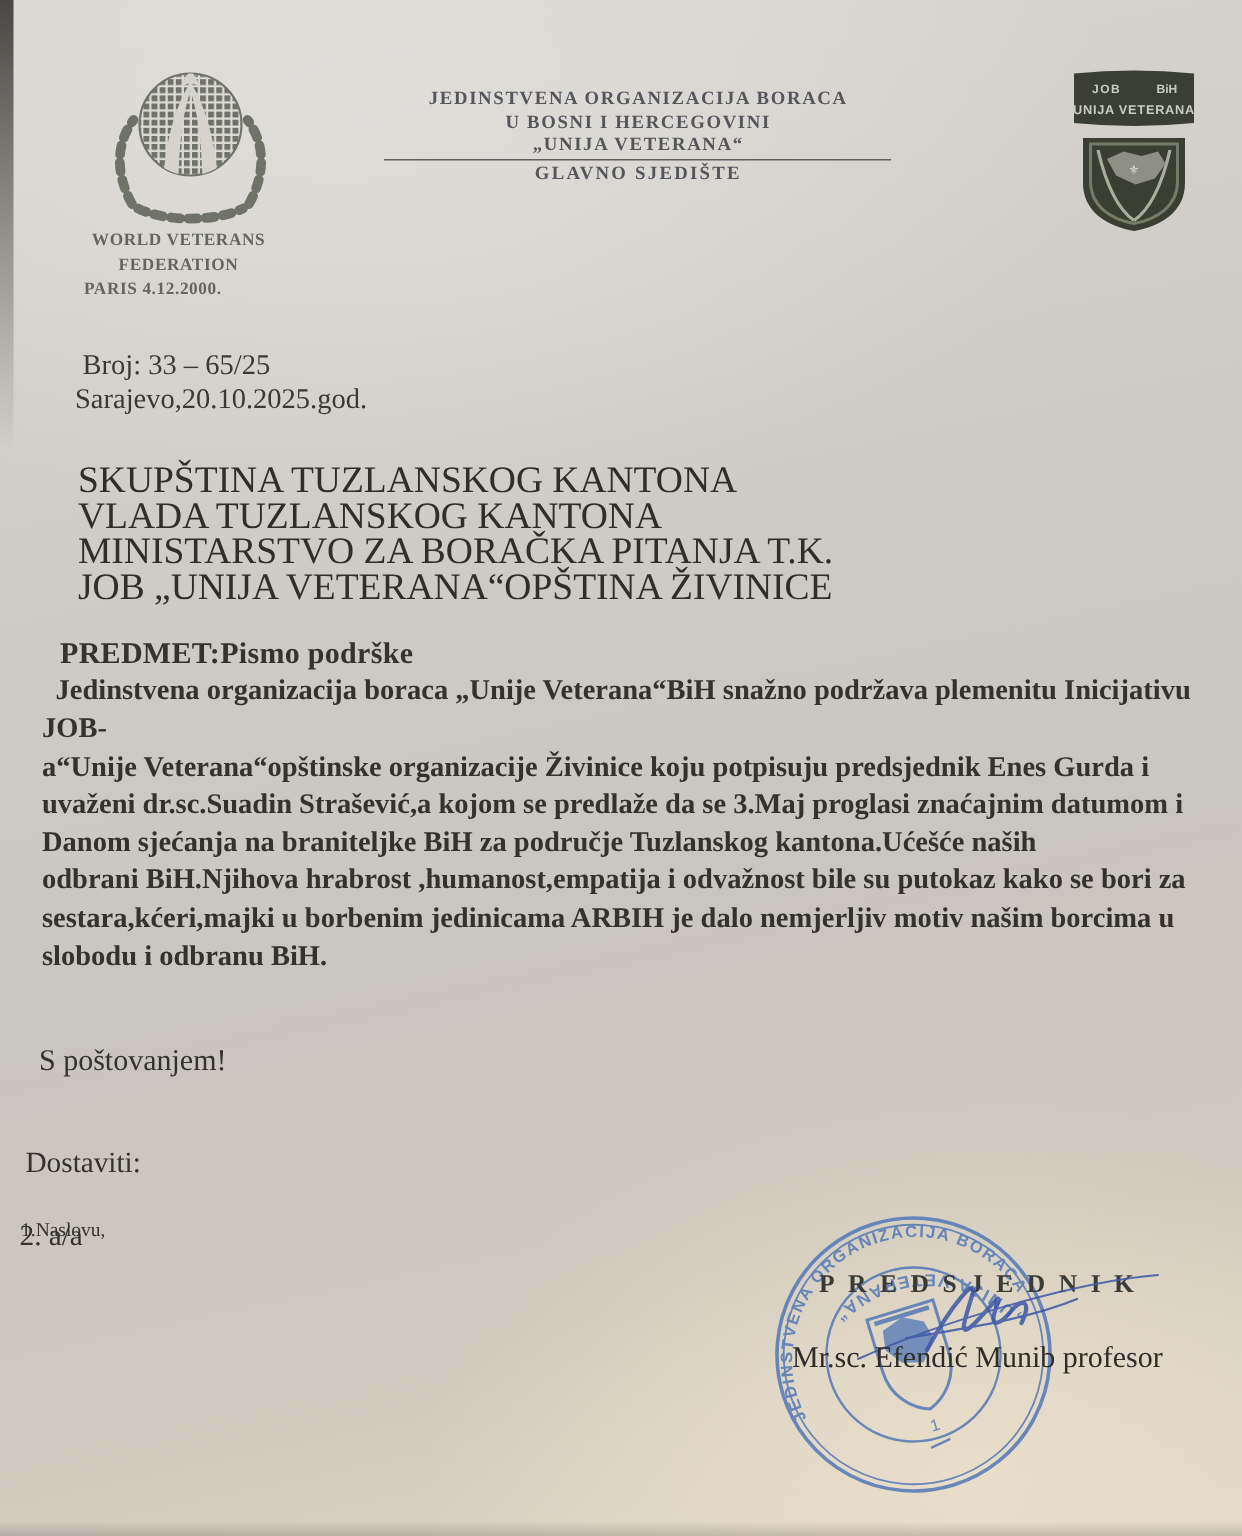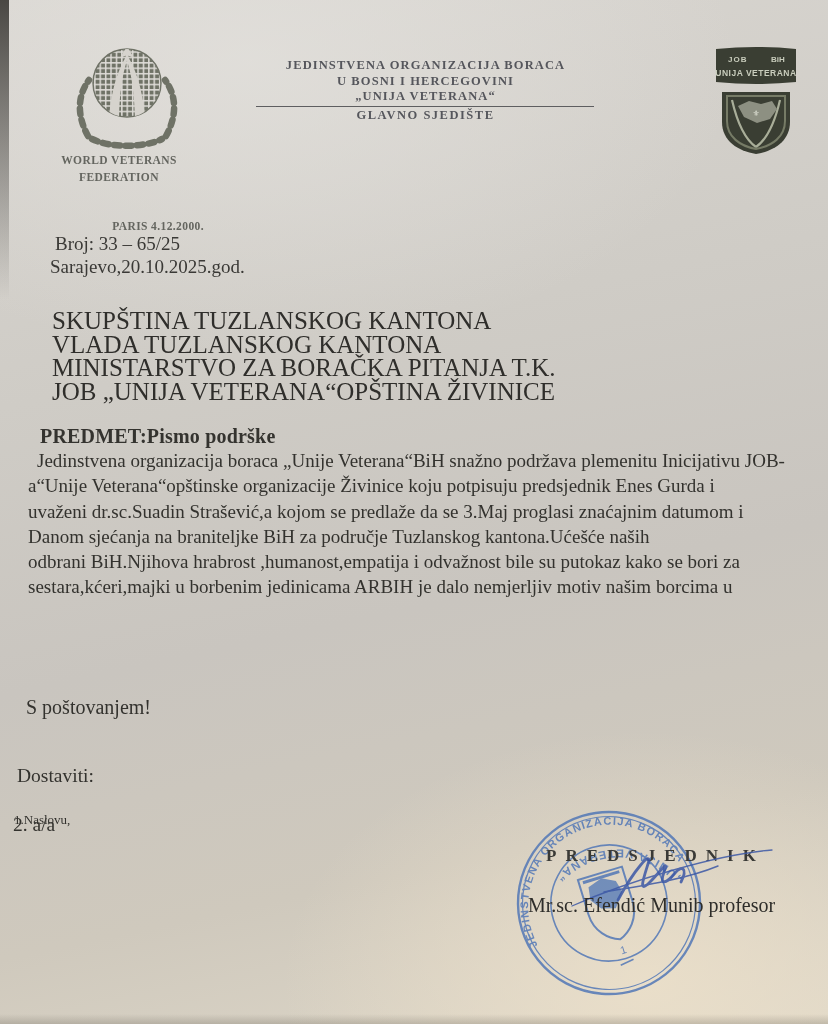--- a/index.html
+++ b/index.html
@@ -36,30 +36,30 @@
   }
   .org-seat{
     left:228px;top:108px;width:395px;text-align:center;
     font-size:12.5px;font-weight:600;letter-spacing:1.5px;color:#55565c;
   }
   .wvf-text{
     left:34px;top:152px;width:170px;text-align:center;
     font-size:11.5px;font-weight:600;letter-spacing:.4px;
     color:#64655f;line-height:16.5px;
   }
-  .wvf-text .l3{text-align:right;padding-left:22px;margin-top:33px;}
+  .wvf-text .l3{text-align:left;padding-left:22px;}
   
   .meta-number{left:55px;top:233px;font-size:19px;color:#3a3936;}
   .meta-date{left:50px;top:256px;font-size:19px;color:#3a3936;}
   
   .recipients{left:52px;top:309px;font-size:25px;color:#2f2e2b;line-height:23.6px;font-weight:500;}
   
   .subject{left:40px;top:397px;font-size:20px;color:#34332f;font-weight:600;letter-spacing:.2px;margin-top:28px;}
   
-  .body-text{left:28px;top:448px;width:794px;font-size:19px;color:#33322e;line-height:25.3px;font-weight:400;}
+  .body-text{left:28px;top:448px;width:794px;font-size:19px;color:#33322e;line-height:25.3px;font-weight:700;}
   .body-text .indent{text-indent:9px;}
   
   .closing{left:26px;top:696px;font-size:20px;color:#33322e;}
   .dist-title{left:17px;top:765px;font-size:19.5px;color:#33322e;}
   .dist-1{left:14px;top:812px;font-size:13px;color:#33322e;}
   .dist-2{left:13px;top:814px;font-size:19.5px;color:#33322e;}
   
   .president-title{
     left:546px;top:846px;font-size:17px;font-weight:600;
     letter-spacing:9px;color:#3a3a37;white-space:nowrap;
@@ -144,20 +144,21 @@
 
   <div class="abs subject">PREDMET:Pismo podrške</div>
 
   <div class="abs body-text">
     <div class="indent">Jedinstvena organizacija boraca „Unije Veterana“BiH snažno podržava plemenitu Inicijativu JOB-</div>
     <div>a“Unije Veterana“opštinske organizacije Živinice koju potpisuju predsjednik Enes Gurda i</div>
     <div>uvaženi dr.sc.Suadin Strašević,a kojom se predlaže da se 3.Maj proglasi znaćajnim datumom i</div>
     <div>Danom sjećanja na braniteljke BiH za područje Tuzlanskog kantona.Ućešće  naših</div>
     <div>odbrani BiH.Njihova hrabrost ,humanost,empatija i odvažnost bile su putokaz kako se bori za</div>
     <div>sestara,kćeri,majki u borbenim jedinicama ARBIH je dalo nemjerljiv motiv našim borcima u</div>
+    <div>slobodu i odbranu BiH.</div>
   </div>
 
   <div class="abs closing">S poštovanjem!</div>
 
   <div class="abs dist-title">Dostaviti:</div>
   <div class="abs dist-1">1.Naslovu,</div>
   <div class="abs dist-2">2. a/a</div>
 
   <svg class="abs stamp-wrap" viewBox="0 0 206 206">
     <g transform="rotate(-17 103 103)" fill="none" stroke="#4d74b6">

